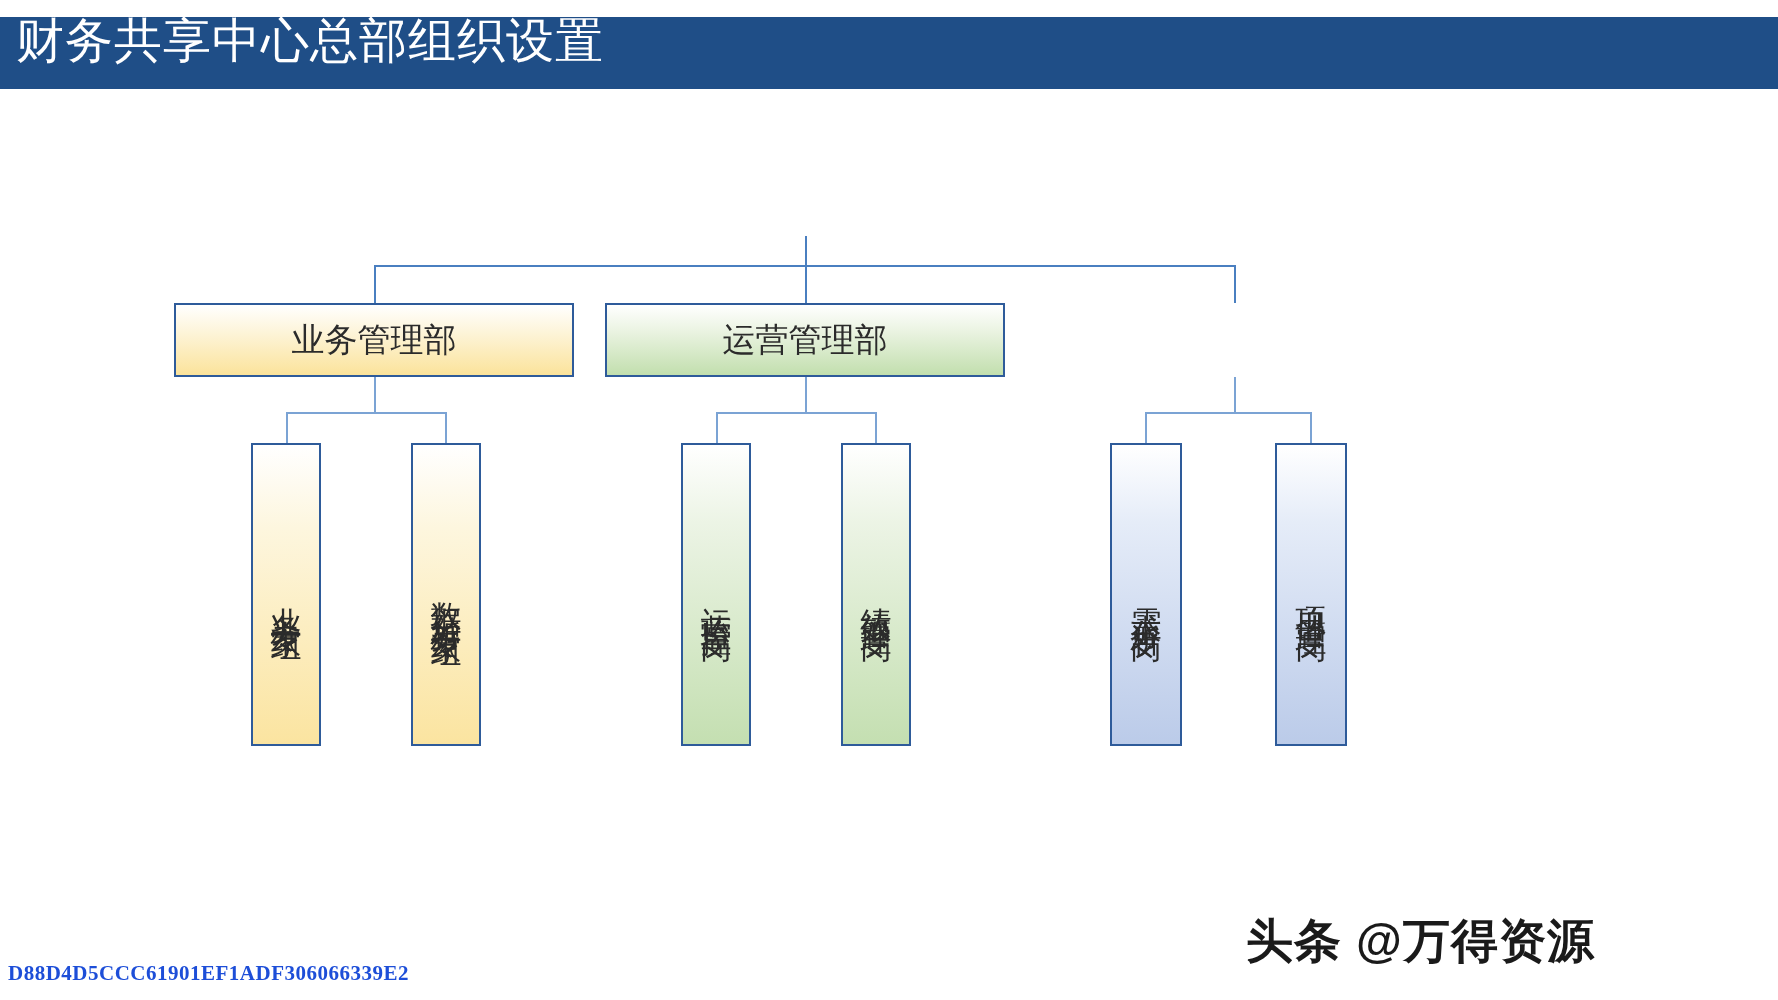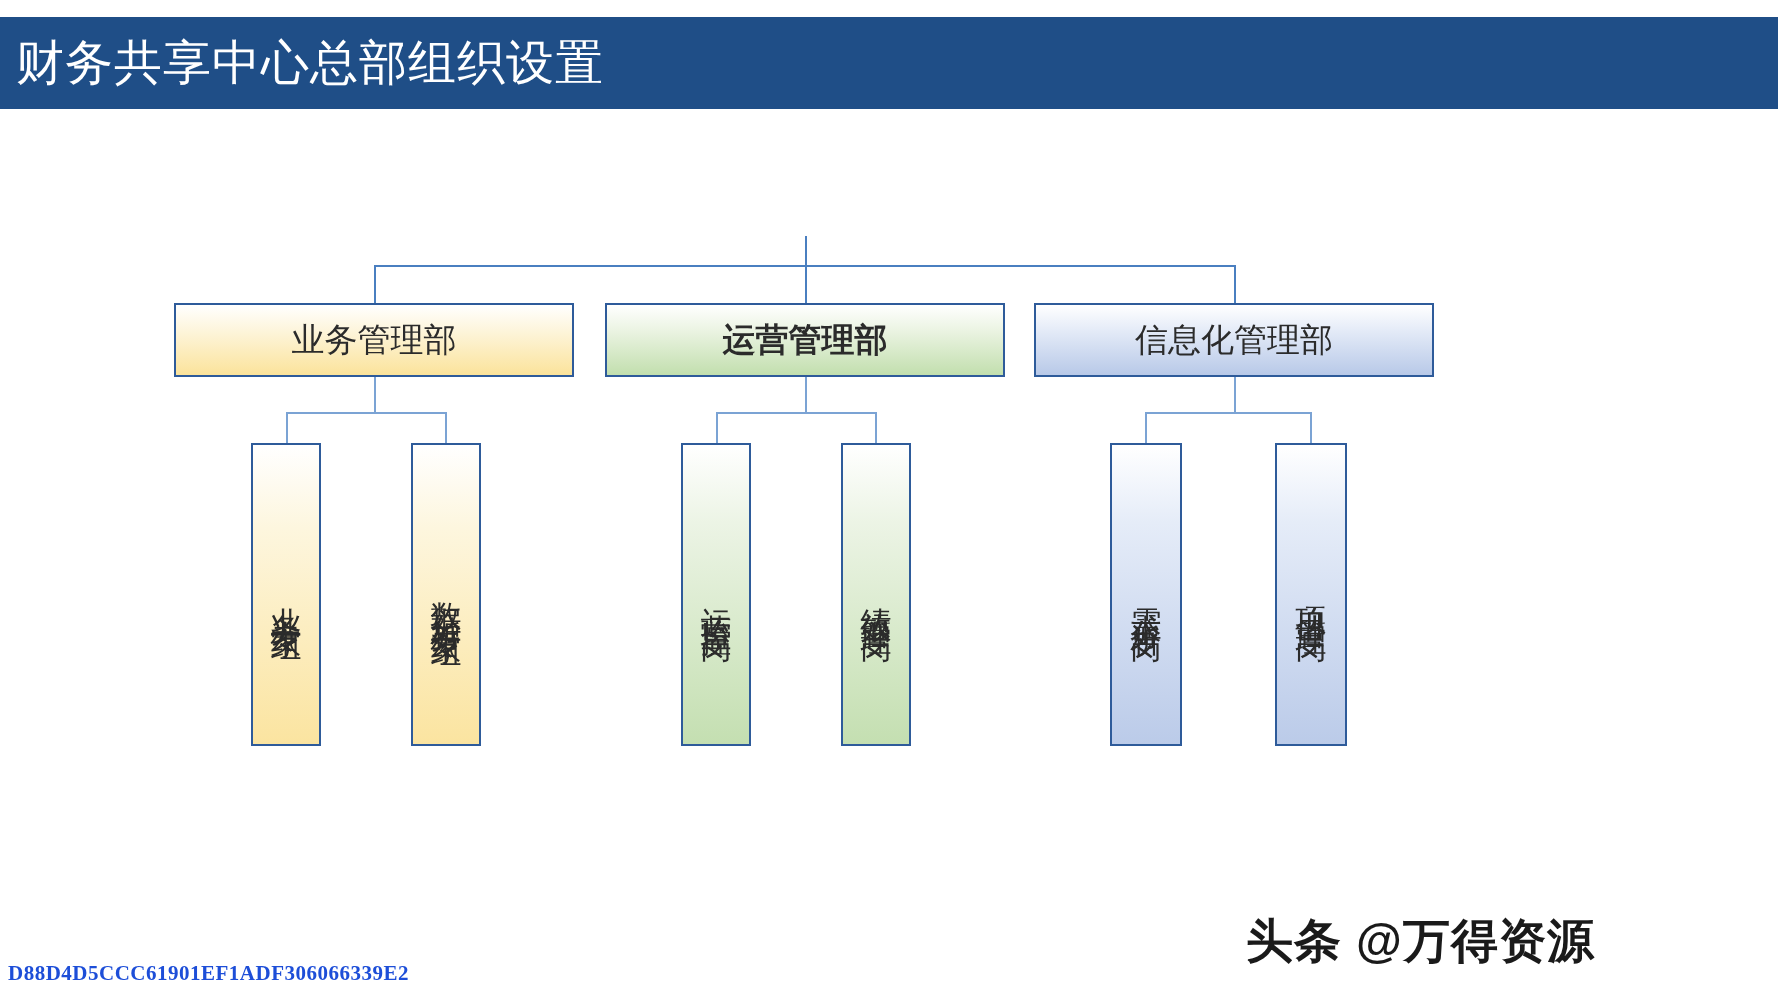--- a/index.html
+++ b/index.html
@@ -14,24 +14,23 @@
     overflow: hidden;
     font-family: "Liberation Sans", "DejaVu Sans", sans-serif;
   }
 
   
   #title-banner {
     position: absolute;
     left: 0;
     top: 17px;
     width: 1778px;
-    height: 92px;
+    height: 72px;
     background: #1f4e87;
     display: flex;
-    align-items: center;
   }
   #title-text {
     color: #ffffff;
     font-size: 48px;
     line-height: 1;
     letter-spacing: 1px;
     padding-left: 16px;
     font-weight: 400;
     white-space: nowrap;
   }
@@ -164,38 +163,35 @@
   <div class="conn conn-v conn-light" style="left:286px; top:412px; width:2px; height:32px;"></div>
   <div class="conn conn-v conn-light" style="left:445px; top:412px; width:2px; height:32px;"></div>
 
   <div class="node node-leaf leaf-yellow" style="left:251px; top:443px; width:70px; height:303px;">
     <span>业务专家组</span>
   </div>
   <div class="node node-leaf leaf-yellow" style="left:411px; top:443px; width:70px; height:303px;">
     <span>数据分析专家组</span>
   </div>
 
-  <div class="node node-dept dept-green" style="left:605px; top:303px; width:400px; height:74px;font-weight:bold;">
+  <div class="node node-dept dept-green" style="left:605px; top:303px; width:400px; height:74px;">
     <span>运营管理部</span>
   </div>
   <div class="conn conn-v conn-light" style="left:805px; top:377px; width:2px; height:36px;"></div>
   <div class="conn conn-h conn-light" style="left:716px; top:412px; width:160px; height:2px;"></div>
   <div class="conn conn-v conn-light" style="left:716px; top:412px; width:2px; height:32px;"></div>
   <div class="conn conn-v conn-light" style="left:875px; top:412px; width:2px; height:32px;"></div>
 
   <div class="node node-leaf leaf-green" style="left:681px; top:443px; width:70px; height:303px;">
     <span>运营监控岗</span>
   </div>
   <div class="node node-leaf leaf-green" style="left:841px; top:443px; width:70px; height:303px;">
     <span>绩效管理岗</span>
   </div>
 
-  <div class="node node-dept dept-blue" style="left:1034px; top:303px; width:400px; height:74px;">
-    <span>信息化管理部</span>
-  </div>
   <div class="conn conn-v conn-light" style="left:1234px; top:377px; width:2px; height:36px;"></div>
   <div class="conn conn-h conn-light" style="left:1145px; top:412px; width:166px; height:2px;"></div>
   <div class="conn conn-v conn-light" style="left:1145px; top:412px; width:2px; height:32px;"></div>
   <div class="conn conn-v conn-light" style="left:1310px; top:412px; width:2px; height:32px;"></div>
 
   <div class="node node-leaf leaf-blue" style="left:1110px; top:443px; width:72px; height:303px;">
     <span>需求分析岗</span>
   </div>
   <div class="node node-leaf leaf-blue" style="left:1275px; top:443px; width:72px; height:303px;">
     <span>项目管理岗</span>

